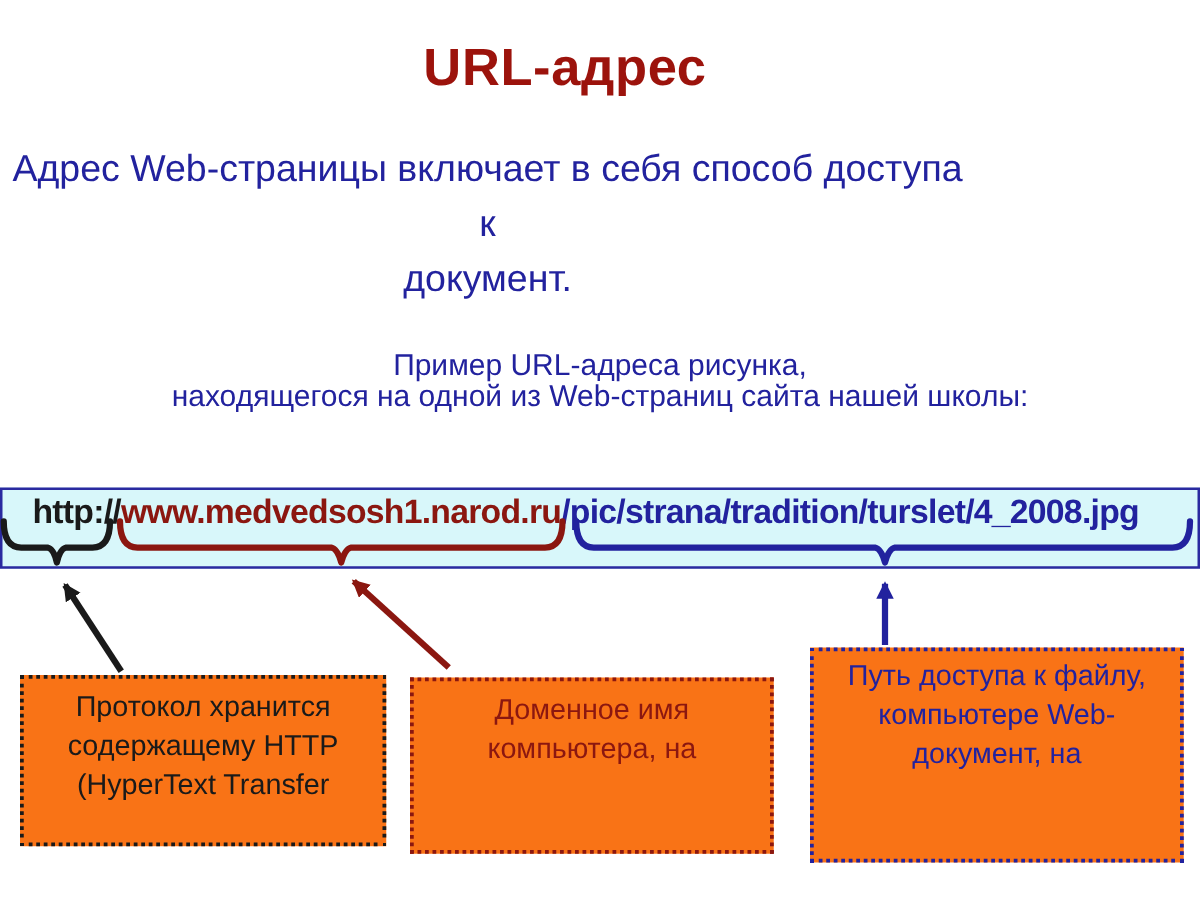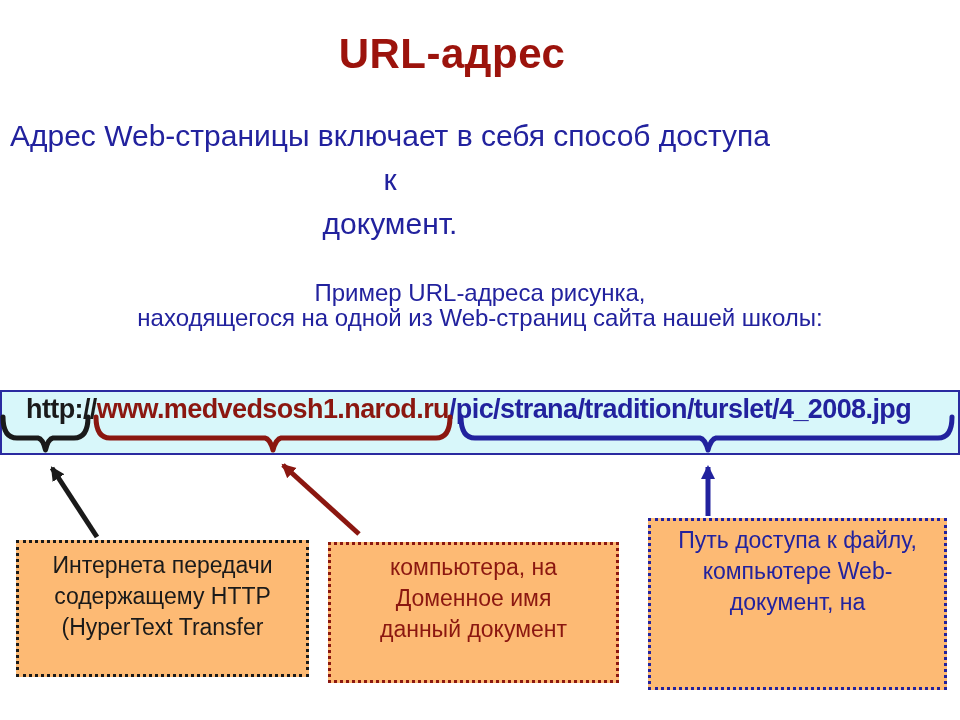--- a/index.html
+++ b/index.html
@@ -29,21 +29,21 @@
   .url-text{
     position:absolute;top:394px;left:8px;white-space:nowrap;
     font-size:27px;font-weight:bold;letter-spacing:-0.6px;margin-left:18px;
   }
   .u-proto{color:#1A1A1A;}
   .u-domain{color:#8B1710;}
   .u-path{color:#22229E;}
   .overlay{position:absolute;top:0;left:0;pointer-events:none;}
   .callout{
     position:absolute;box-sizing:border-box;border:3px dotted;
-    text-align:center;font-size:23px;line-height:31px;background:#fdba74;
+    text-align:center;font-size:23px;line-height:31px;background:#f97316;
   }
   .callout .lines{padding-top:7px;}
   .co-protocol{left:16px;top:540px;width:293px;height:137px;border-color:#1A1A1A;color:#1A1A1A;}
   .co-domain{left:328px;top:542px;width:291px;height:141px;border-color:#8B1710;color:#8B1710;}
   .co-path{left:648px;top:518px;width:299px;height:172px;border-color:#22229E;color:#22229E;}
   .co-path .lines{padding-top:4px;}
 </style>
 </head>
 <body>
 
@@ -77,31 +77,30 @@
   <path d="M96 417 Q96 438 110 438 L265 438 Q270 439 273 450 Q276 439 281 438 L436 438 Q450 438 450 417" fill="none" stroke-width="5" stroke-linecap="round" stroke-linejoin="round" stroke="#8B1710"></path>
   <path d="M461 417 Q461 438 475 438 L700 438 Q705 439 708 450 Q711 439 716 438 L938 438 Q952 438 952 417" fill="none" stroke-width="5" stroke-linecap="round" stroke-linejoin="round" stroke="#22229E"></path>
 
   <line x1="97" y1="537" x2="52" y2="468" stroke-width="5" marker-end="url(#ah-black)" stroke="#1A1A1A"></line>
   <line x1="359" y1="534" x2="283" y2="465" stroke-width="5" marker-end="url(#ah-red)" stroke="#8B1710"></line>
   <line x1="708" y1="516" x2="708" y2="467" stroke-width="5" marker-end="url(#ah-blue)" stroke="#22229E"></line>
 </svg>
 
 <div class="callout co-protocol">
   <div class="lines">
-    <div>Интернета передачи</div>
+    <div>Протокол хранится</div>
     <div>содержащему HTTP</div>
     <div>(HyperText Transfer</div>
   </div>
 </div>
 
 <div class="callout co-domain">
   <div class="lines">
+    <div>Доменное имя</div>
     <div>компьютера, на</div>
-    <div>Доменное имя</div>
-    <div>данный документ</div>
   </div>
 </div>
 
 <div class="callout co-path">
   <div class="lines">
     <div>Путь доступа к файлу,</div>
     <div>компьютере Web-</div>
     <div>документ, на</div>
   </div>
 </div>

